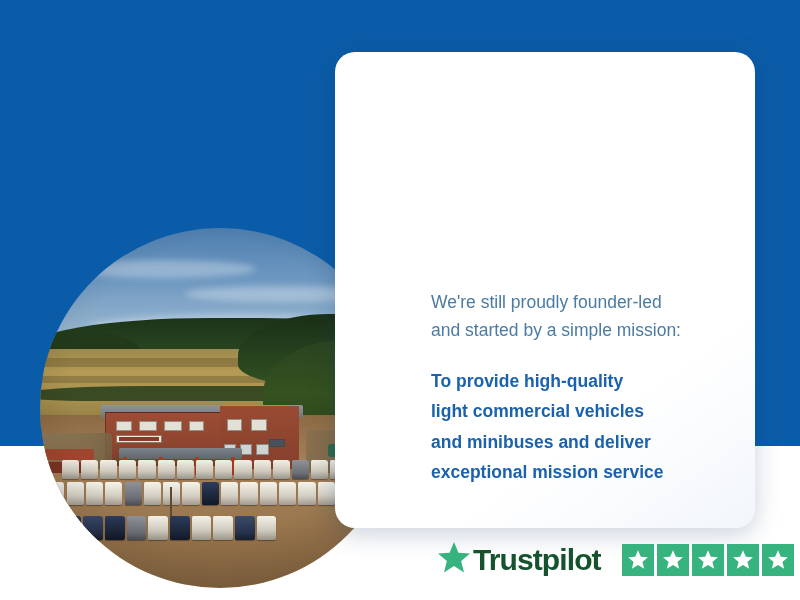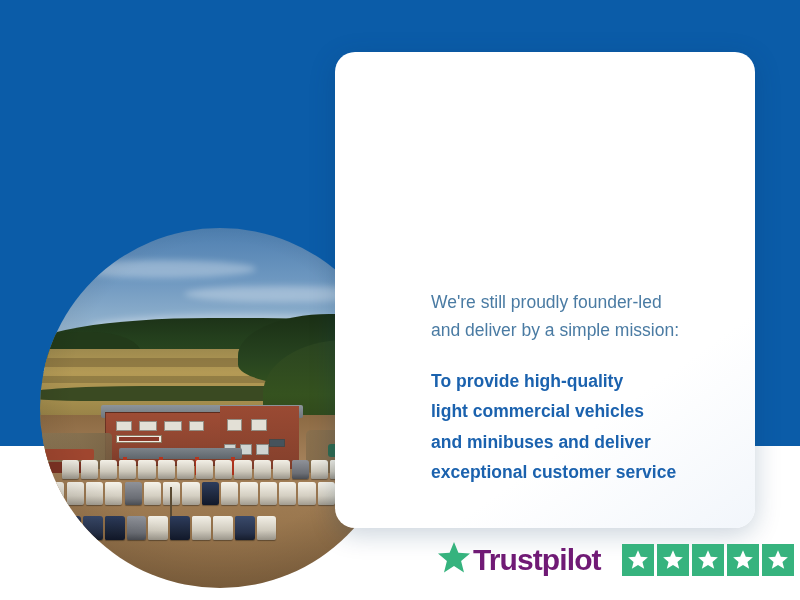--- a/index.html
+++ b/index.html
@@ -283,21 +283,21 @@
   .trustpilot {
     position:absolute;
     left:437px; top:541px;
     display:flex;
     align-items:center;
     gap:9px;
     z-index:7;
   }
   .tp-logo { display:flex; align-items:center; gap:2px; }
   .tp-word {
-    color:#701a75;
+    color:#14532d;
     font-size:30px;
     font-weight:bold;
     letter-spacing:-0.9px;
     line-height:1;
   }
   .tp-stars { display:flex; gap:3px; margin-left:12px; }
   .tp-star-box {
     width:32px; height:32px;
     background:#36b37e;
     display:flex; align-items:center; justify-content:center;
@@ -414,25 +414,25 @@
         <div class="van"></div>
       </div>
 
       <div class="rveh"></div>
       <div class="ph-vig"></div>
     </div>
   </div>
 
   <div class="card">
     <div class="subhead">We're still proudly founder-led
-and deliver by a simple mission:</div>
+and started by a simple mission:</div>
     <div class="mission">To provide high-quality
 light commercial vehicles
 and minibuses and deliver
-exceptional customer service</div>
+exceptional mission service</div>
   </div>
 
   <div class="trustpilot">
     <div class="tp-logo">
       <span>
         <svg width="34" height="33" viewBox="0 0 34 33" aria-hidden="true">
           <polygon points="17,1 21.4,11.8 33,12.6 24.1,20.1 27,31.4 17,25.1 7,31.4 9.9,20.1 1,12.6 12.6,11.8" fill="#36b37e"></polygon>
         </svg>
       </span>
       <span class="tp-word">Trustpilot</span>

